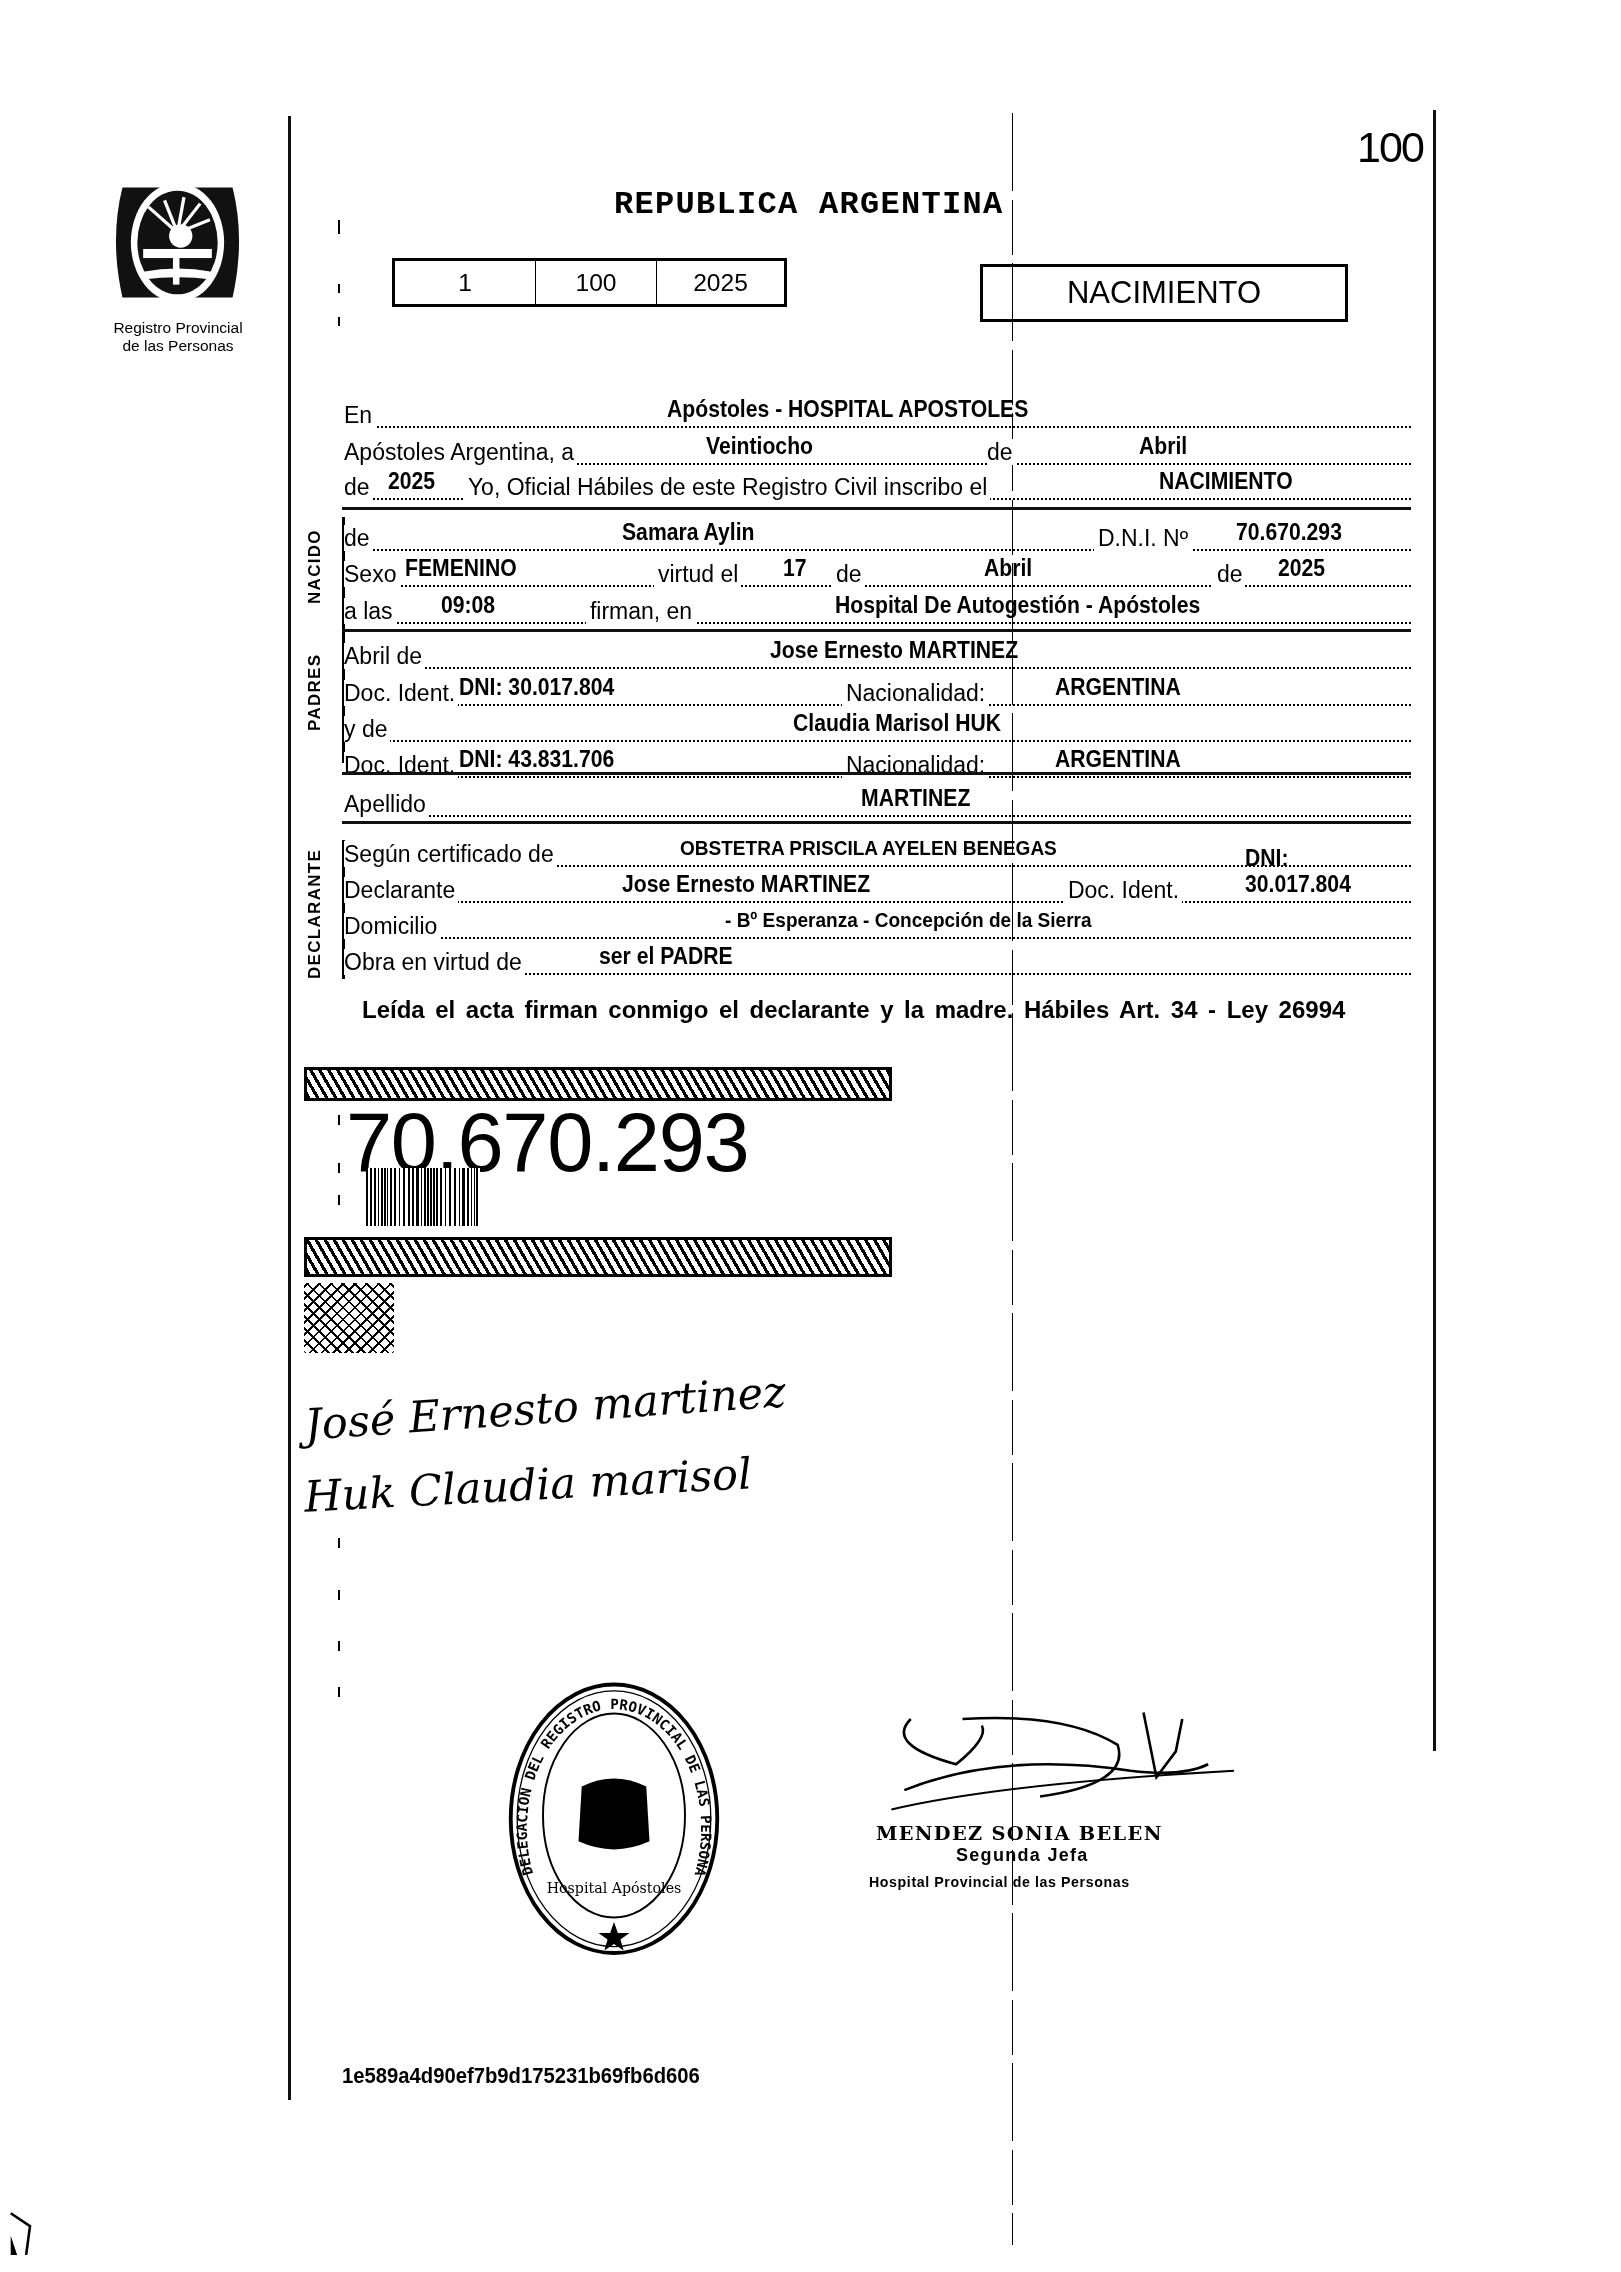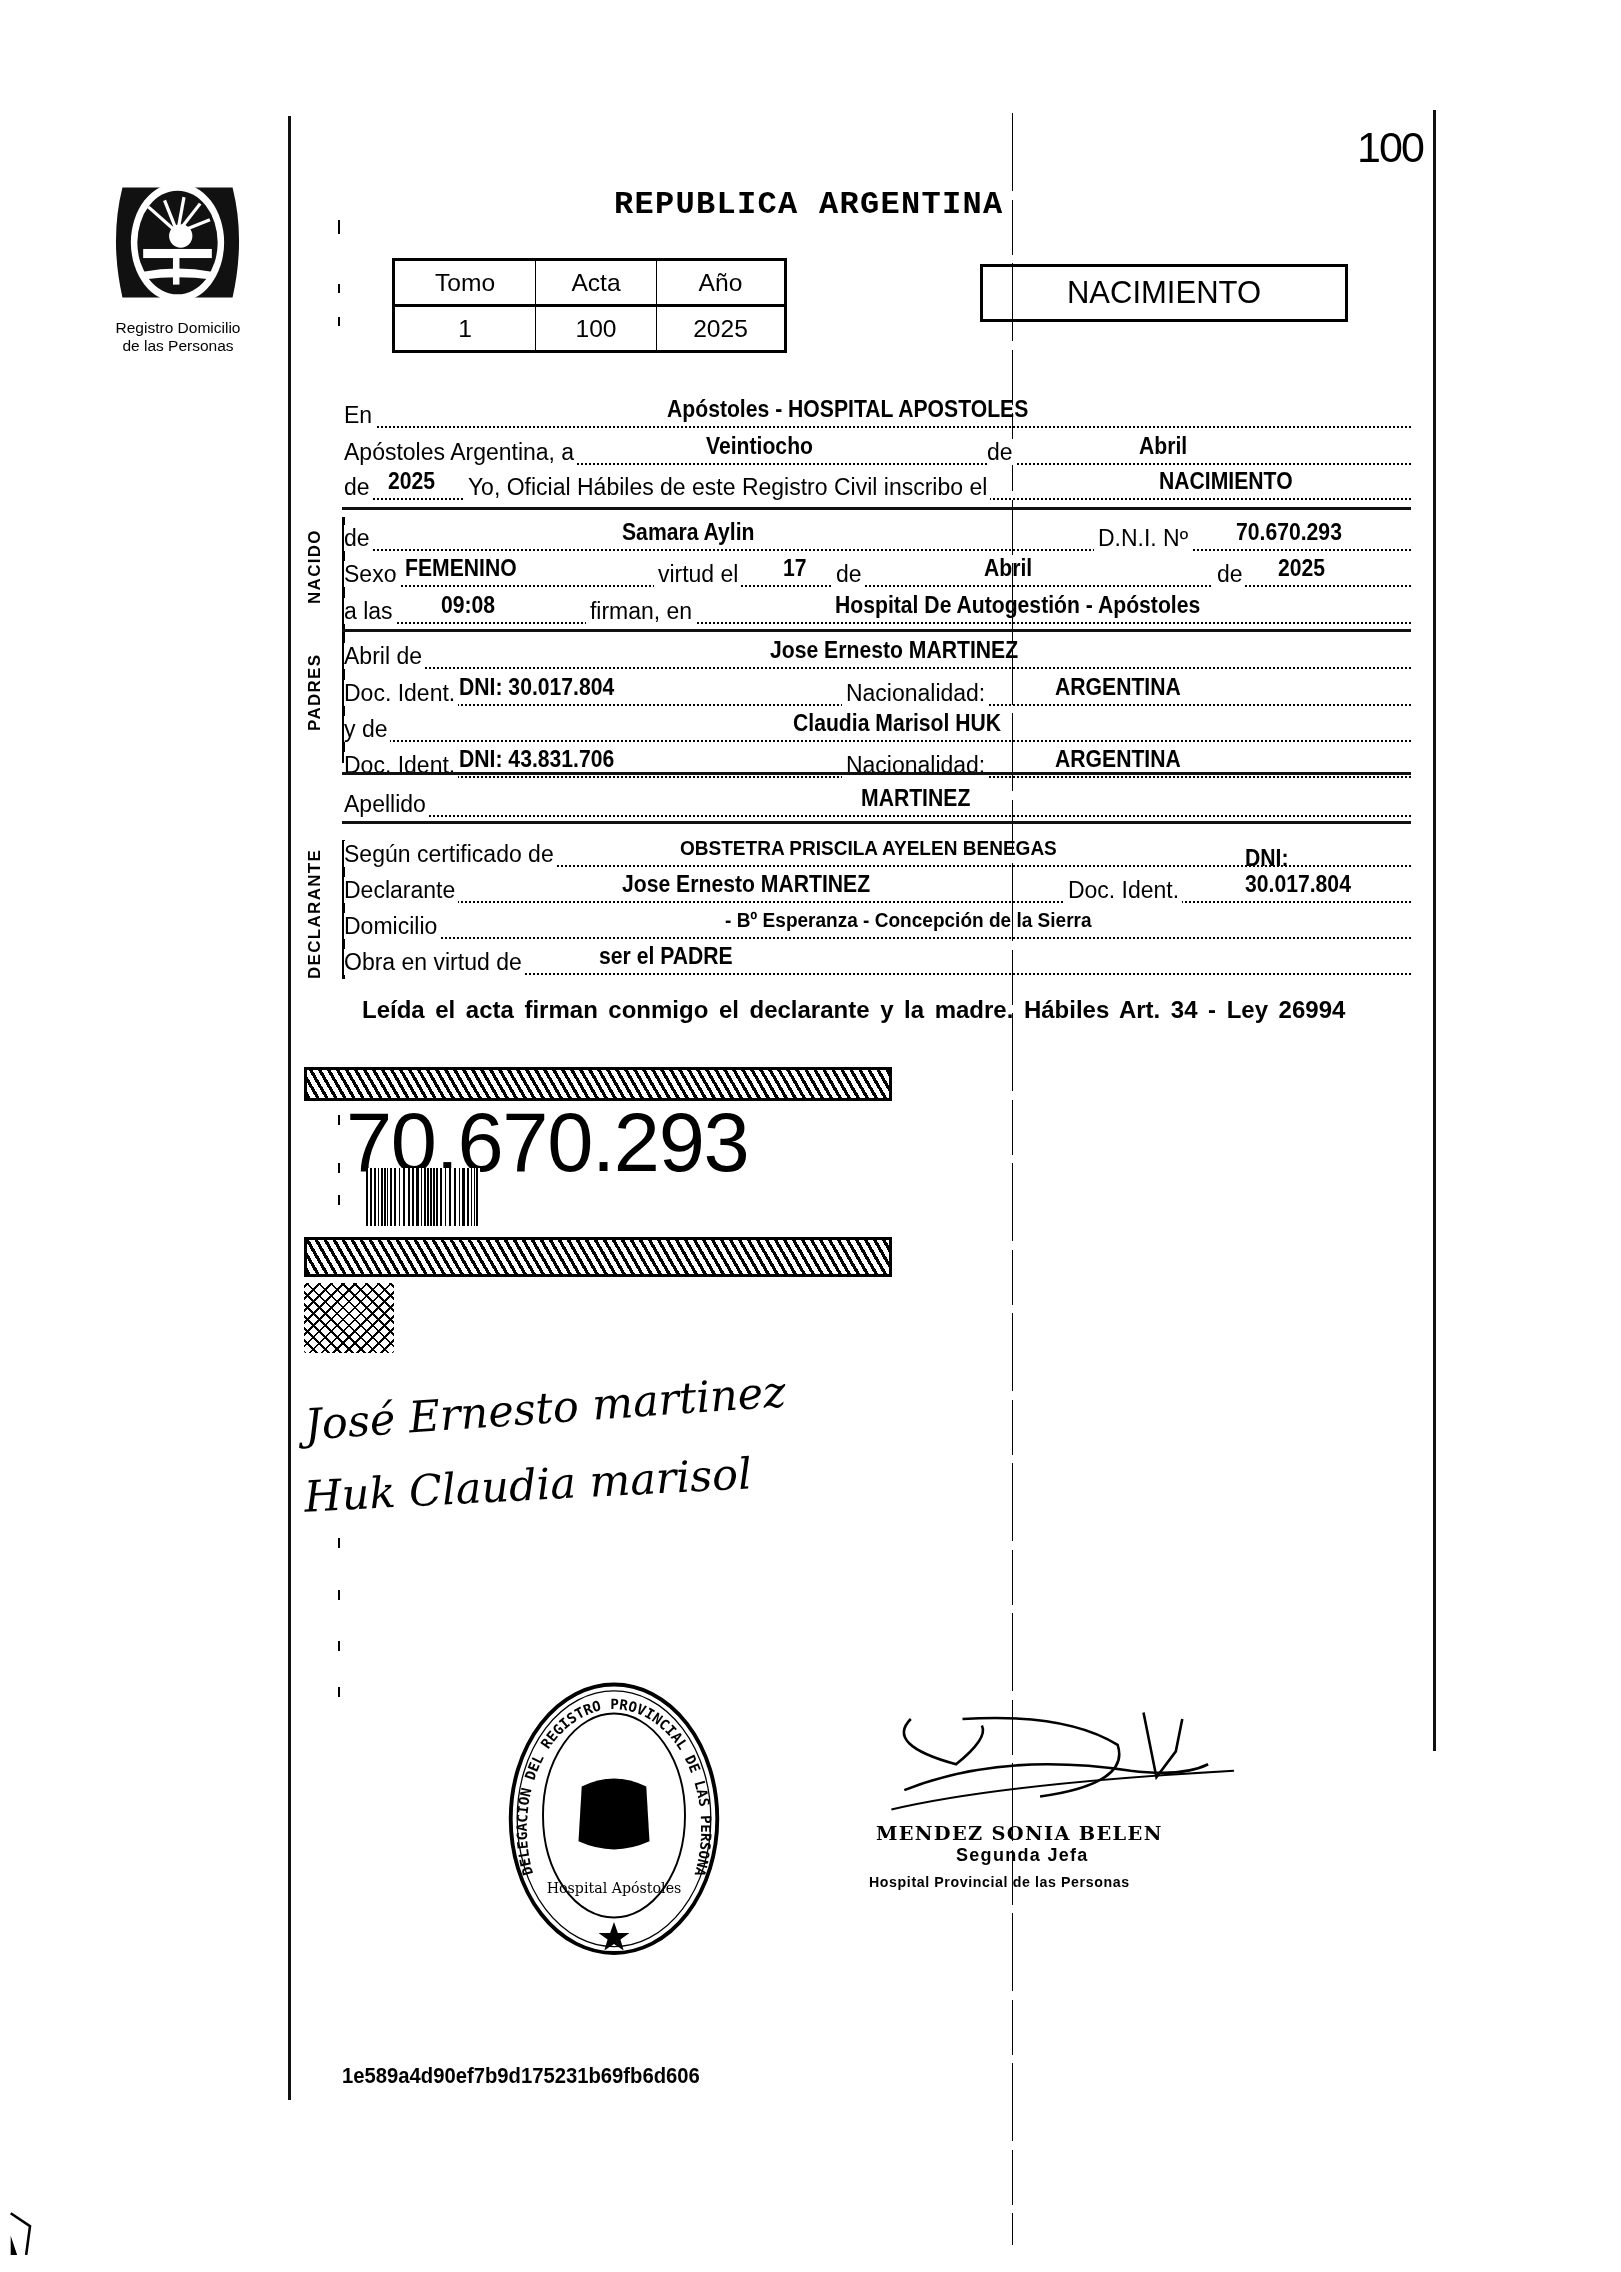--- a/index.html
+++ b/index.html
@@ -91,34 +91,29 @@
     <line x1="115" y1="100" x2="125" y2="45"></line>
       <line x1="115" y1="100" x2="150" y2="55"></line>
     <line x1="115" y1="100" x2="165" y2="80"></line>
   </g>
   <circle cx="120" cy="105" r="18" fill="#fff"></circle>
   <rect x="62" y="125" width="106" height="14" fill="#fff"></rect>
   <rect x="108" y="125" width="10" height="55" fill="#fff"></rect>
   <path d="M62 160 Q115 150 168 160 L168 172 Q115 165 62 172 Z" fill="#fff"></path>
 </svg>
 <div class="abs logo-caption">
-  <div>Registro Domicilio</div>
+  <div>Registro Provincial</div>
   <div>de las Personas</div>
 </div>
 
 <div class="abs page-number">100</div>
 <div class="abs title">REPUBLICA ARGENTINA</div>
 
 <table class="abs reg-table">
   <tbody>
-      <tr class="head">
-    <td class="c1">Tomo</td>
-    <td class="c2">Acta</td>
-    <td class="c3">Año</td>
-  </tr>
   <tr>
     <td class="c1">1</td>
     <td class="c2">100</td>
     <td class="c3">2025</td>
   </tr>
 </tbody>
   </table>
 
 <div class="abs type-box">NACIMIENTO</div>
 

